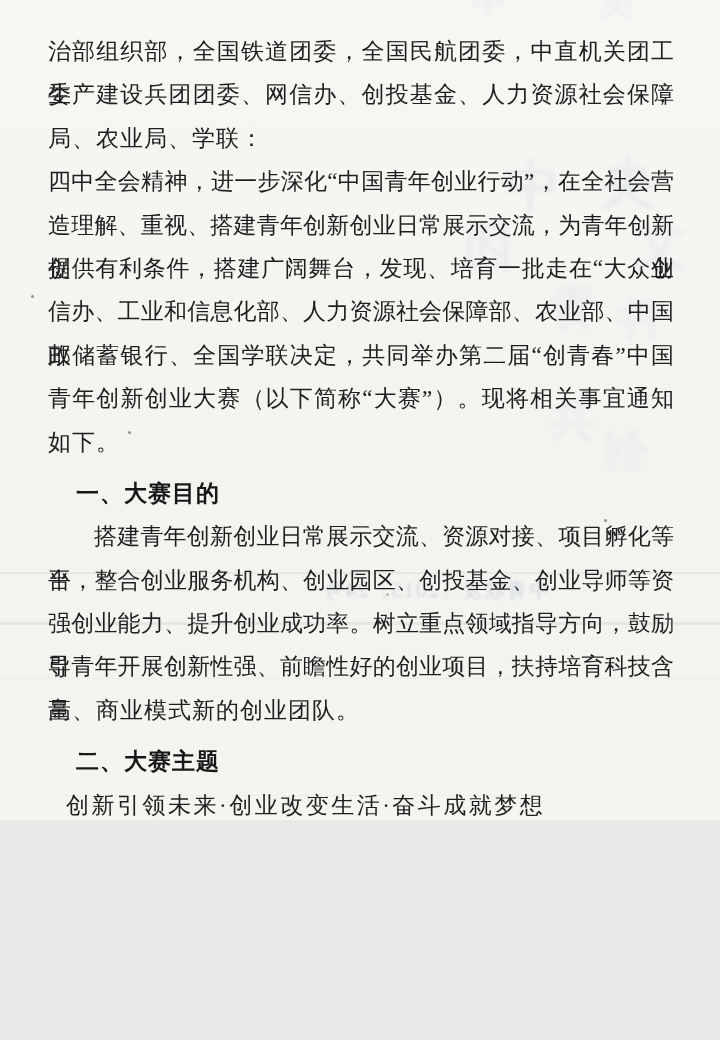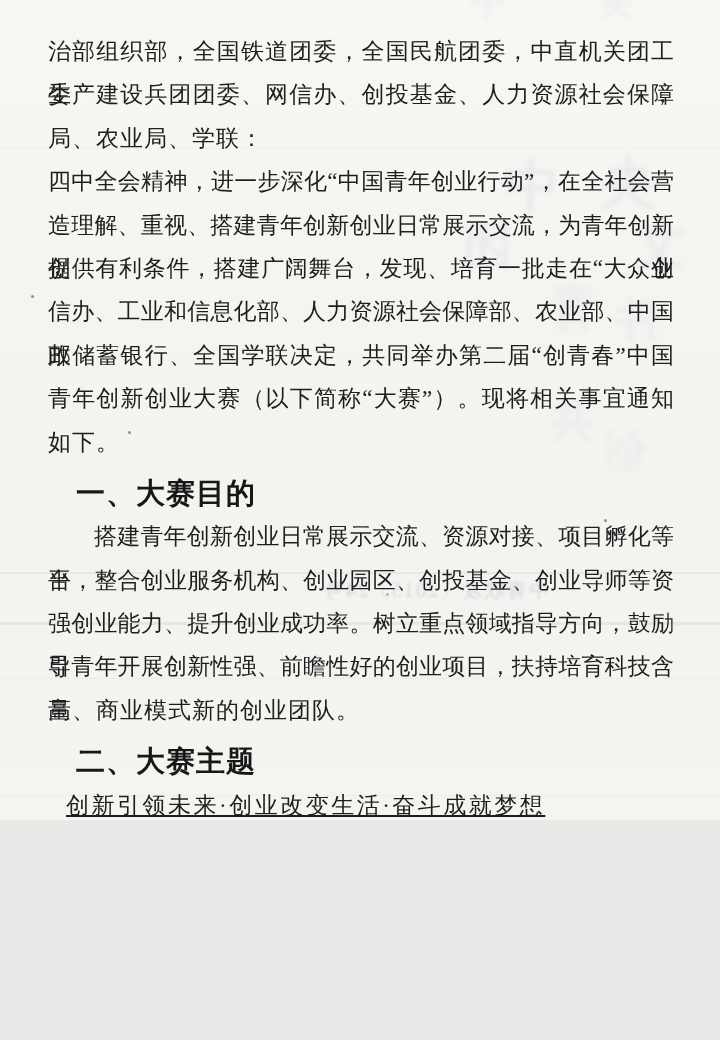--- a/index.html
+++ b/index.html
@@ -29,25 +29,25 @@
     font-size:23px;height:43.4px;line-height:43.4px;
     letter-spacing:1px;white-space:nowrap;
   }
   .j{ 
     text-align:justify;text-align-last:justify;
     white-space:normal;letter-spacing:0;
   }
   .ind{text-indent:46px;}
   .h{
     font-family:"Liberation Sans","DejaVu Sans",sans-serif;
-    font-weight:800;font-size:29px;text-indent:28px;letter-spacing:1px;
+    font-weight:800;font-size:23px;text-indent:28px;letter-spacing:1px;
     color:#171717;
   }
   .gap{margin-top:8px;}
-  .theme{text-indent:18px;letter-spacing:2.5px;text-decoration:underline;}
+  .theme{text-indent:18px;letter-spacing:2.5px;}
   .pagenum{
     position:absolute;left:34px;top:986px;font-size:22px;
     letter-spacing:3px;color:#242424;
   }
 </style>
 </head>
 <body>
 
 <div class="page">
 

